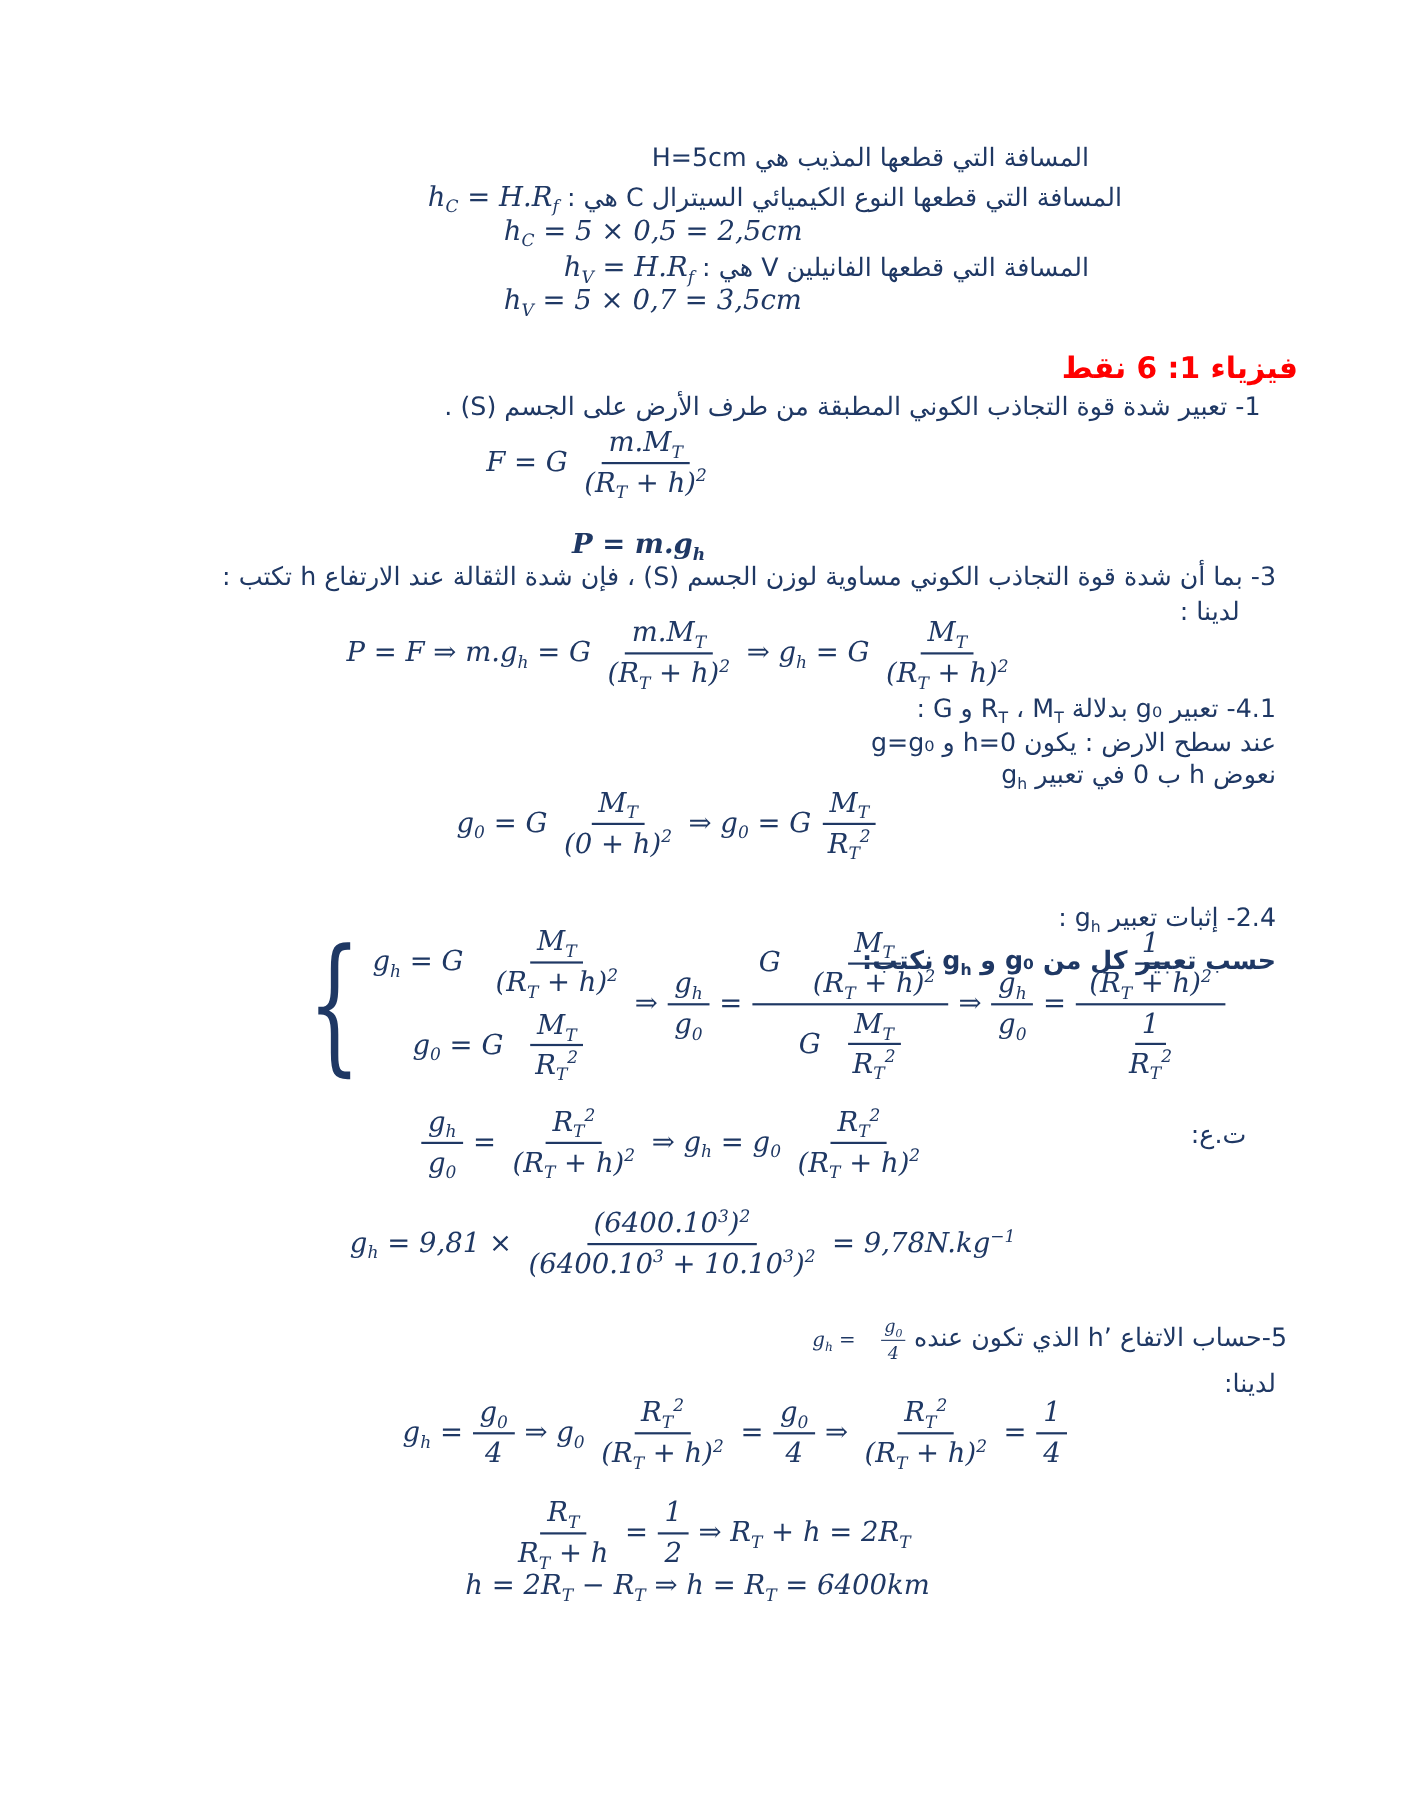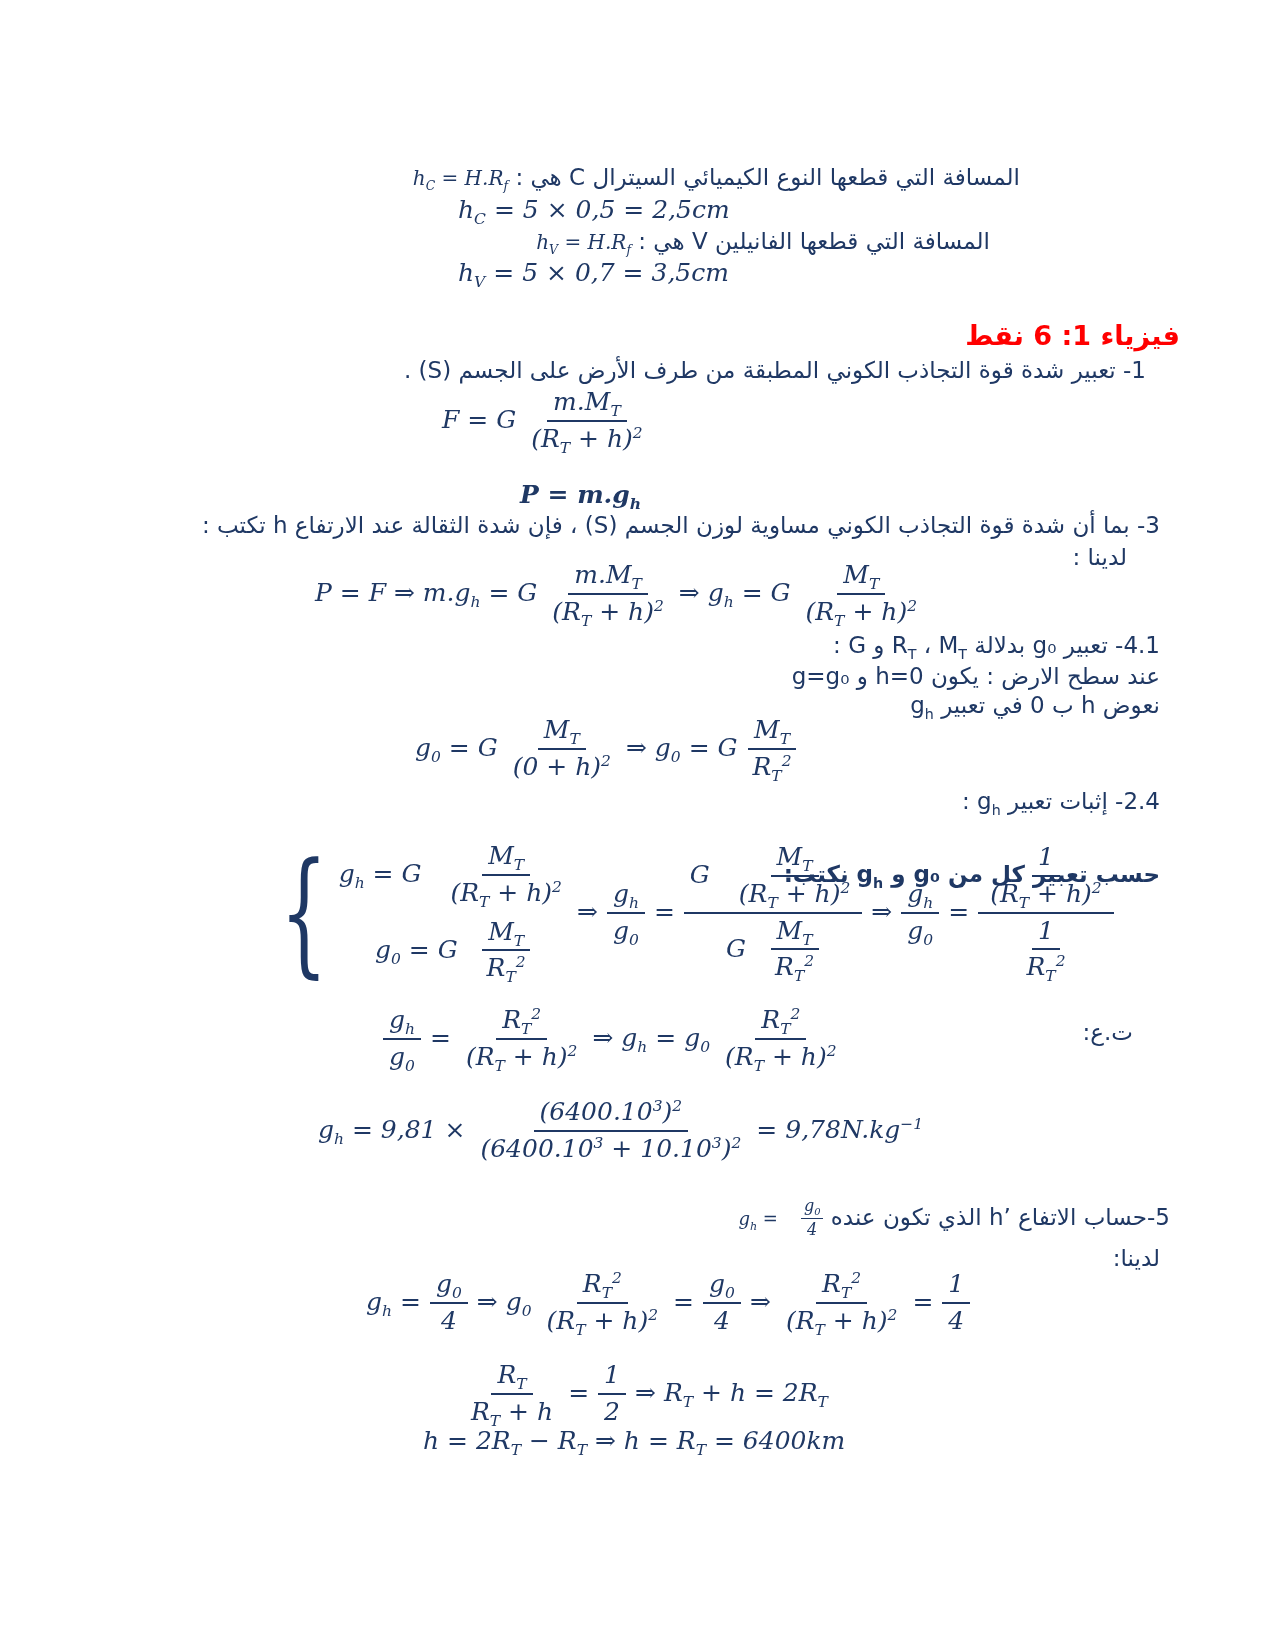--- a/index.html
+++ b/index.html
@@ -11,21 +11,21 @@
     position:absolute; direction:rtl; white-space:nowrap;
     font-size:23px; line-height:1.3;
   }
   .heading {
     position:absolute; direction:rtl; white-space:nowrap;
     color:#ff0000; font-weight:bold; font-size:27px;margin-left:44px;
   }
   .math, .mi {
     font-family:"DejaVu Serif", serif; font-style:italic;
   }
-  .inline-math { direction:ltr; display:inline-block; font-size:20px; }
+  .inline-math { direction:ltr; display:inline-block; font-size:25px; }
   .eq {
     position:absolute; display:flex; align-items:center; direction:ltr;
     white-space:nowrap; font-family:"DejaVu Serif", serif; font-style:italic;
     font-size:25px; gap:9px; line-height:1.15;
   }
   .frac { display:inline-flex; flex-direction:column; align-items:center; text-align:center; }
   .frac > .num { border-bottom:2px solid currentColor; padding:0 6px 3px; }
   .frac > .den { padding:3px 6px 0; }
   .row { display:inline-flex; align-items:center; gap:23px; }
   sub { font-size:62%; line-height:0; }
@@ -38,20 +38,21 @@
   .sm { font-size:18px; }
   .sm .frac { font-size:16px; }
   .sm .frac > .num { border-bottom-width:1.5px; padding:0 3px 1px; }
   .sm .frac > .den { padding:1px 3px 0; }
 </style>
 </head>
 <body>
 
 <div class="page">
 
+  <div class="line" style="top:130px; right:285px;">المسافة التي قطعها المذيب هي H=5cm</div>
   <div class="line" style="top:163px; right:255px;">
     <span>المسافة التي قطعها النوع الكيميائي السيترال C هي :</span>
     <span class="math inline-math" dir="ltr">h<sub>C</sub> = H.R<sub>f</sub></span>
   </div>
   <div class="eq" style="top:196px; left:458px;">
     <span class="mi">h<sub>C</sub> = 5 × 0,5 = 2,5cm</span>
   </div>
   <div class="line" style="top:227px; right:285px;margin-left:29px;">
     <span>المسافة التي قطعها الفانيلين V هي :</span>
     <span class="math inline-math" dir="ltr">h<sub>V</sub> = H.R<sub>f</sub></span>
@@ -99,21 +100,21 @@
       <span class="num">M<sub>T</sub></span>
       <span class="den">(0 + h)<sup>2</sup></span>
     </span>
     <span class="mi">⇒ g<sub>0</sub> = G</span>
     <span class="frac">
       <span class="num">M<sub>T</sub></span>
       <span class="den">R<sub>T</sub><sup>2</sup></span>
     </span>
   </div>
 
-  <div class="line" style="top:787px; right:115px;">2.4- إثبات تعبير g<sub>h</sub> :</div>
+  <div class="line" style="top:821px; right:115px;">2.4- إثبات تعبير g<sub>h</sub> :</div>
   <div class="line" style="top:860px; right:115px;font-weight:bold;">حسب تعبير كل من  g₀ و g<sub>h</sub> نكتب:</div>
 
   <div class="eq" style="top:842px; left:272px;">
     <span class="brace">{</span>
     <span class="syscol">
       <span class="row">
         <span class="mi">g<sub>h</sub> = G</span>
         <span class="frac">
           <span class="num">M<sub>T</sub></span>
           <span class="den">(R<sub>T</sub> + h)<sup>2</sup></span>

